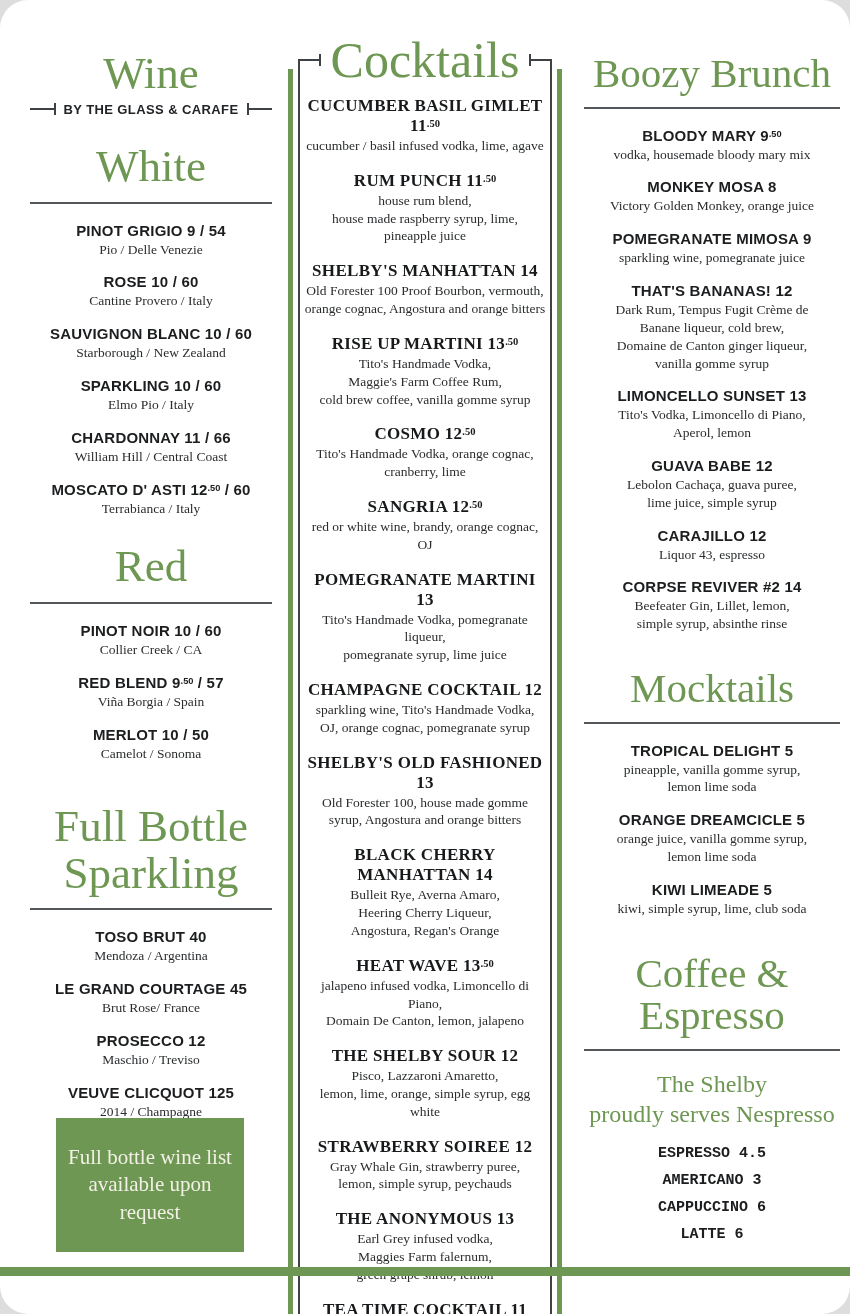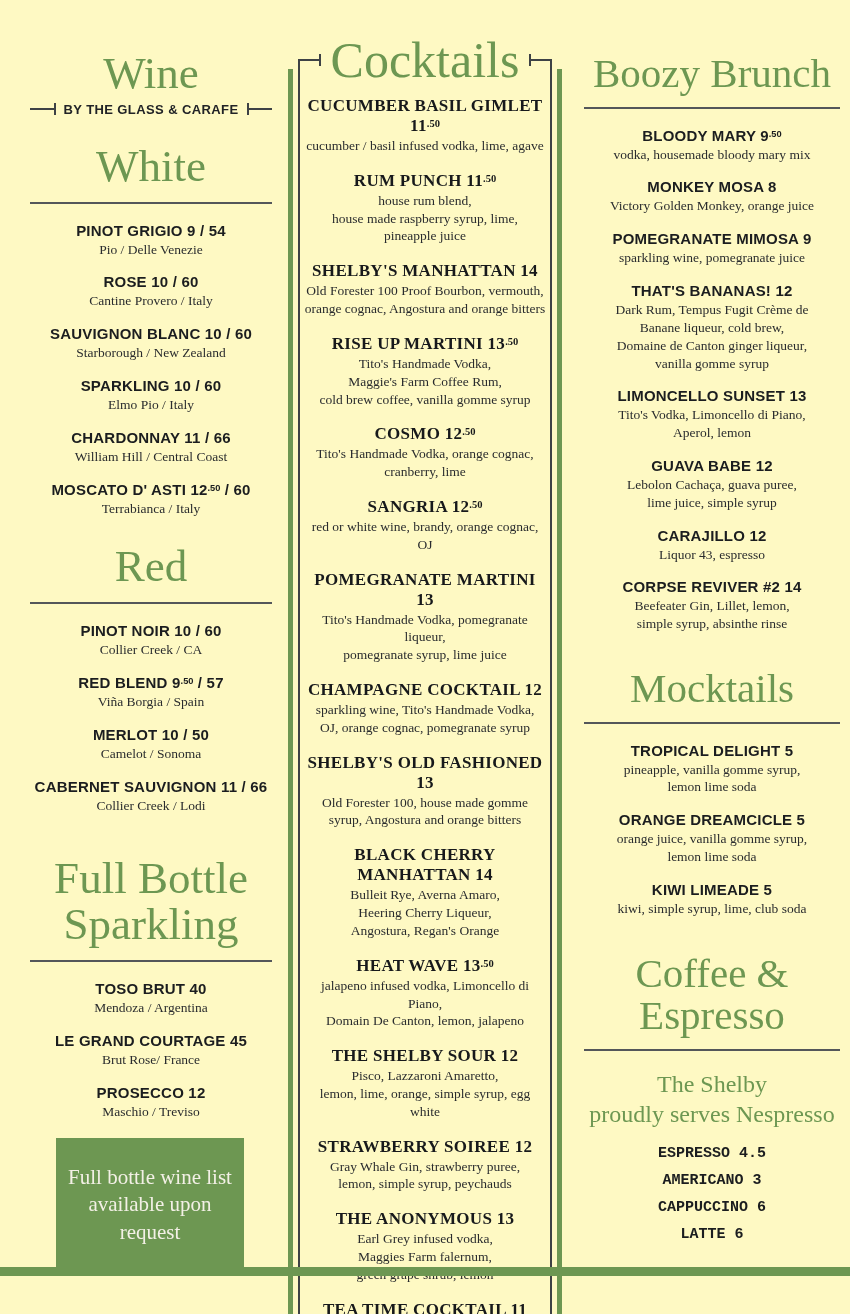--- a/index.html
+++ b/index.html
@@ -1,19 +1,19 @@
 <!DOCTYPE html>
 <html><head>
 <meta charset="utf-8">
 <style>
   html,body{margin:0;padding:0;background:#ddd;}
   #page{
     position:relative;width:850px;height:1314px;margin:0 auto;
-    background:#fef9c3;overflow:hidden;
-    font-family:"Liberation Serif",serif;color:#212326;
+    background:#ffffff;overflow:hidden;
+    font-family:"Liberation Serif",serif;color:#212326;border-radius:28px;
   }
   .green{color:#6D9752;}
   .col{position:absolute;text-align:center;}
   .col-left{left:30px;top:50px;width:242px;}
   .col-mid{left:298px;top:60px;width:254px;}
   .col-right{left:584px;top:52px;width:256px;}
 
   .big-head{font-family:"Liberation Serif",serif;font-weight:400;font-size:45px;line-height:1.04;white-space:pre-line;}
   .big-head.smaller{font-size:41px;}
   .rule{height:2px;background:#54575A;margin:12px 0 18px 0;}
@@ -35,21 +35,21 @@
   .cbox::before{left:-12px;} .cbox::after{right:-12px;}
   .cbox-top{position:absolute;left:-2px;right:-2px;top:-29px;height:58px;display:flex;align-items:center;z-index:2;}
   .cbox-title{font-family:"Liberation Serif",serif;font-size:50px;line-height:1;margin:0 10px;white-space:nowrap;}
 
   .c-item{margin-bottom:16px;}
   .cname{font-family:"Liberation Serif",serif;font-weight:700;font-size:17px;letter-spacing:.3px;color:#17191B;}
   .c-item .idesc{margin-top:1px;}
 
   .note-box{position:absolute;left:56px;top:1118px;width:166px;padding:26px 11px;
             background:#6D9752;color:#F3F0E6;font-size:21px;line-height:1.3;
-            text-align:center;white-space:pre-line;margin-top:20px;}
+            text-align:center;white-space:pre-line;}
   .coffee-note{font-size:24px;line-height:1.25;margin-top:18px;white-space:pre-line;}
   .coffee-list{margin-top:16px;}
   .coffee-item{font-family:Liberation Mono, monospace;font-weight:700;font-size:15px;margin-bottom:10px;color:#1B1D1F;}
   .bottom-bar{position:absolute;left:0;top:1267px;width:850px;height:9px;background:#6D9752;}
   .mt8{margin-top:8px;} .mt26{margin-top:26px;} .mt34{margin-top:34px;} .mt40{margin-top:40px;}
 </style>
 </head>
 <body>
 
 <div id="page">
@@ -100,24 +100,20 @@
       <div class="idesc">Collier Creek / CA</div>
     </div>
     <div class="item">
       <div class="iname"><span>RED BLEND 9</span><span class="sup">.50</span><span> / 57</span></div>
       <div class="idesc">Viña Borgia / Spain</div>
     </div>
     <div class="item">
       <div class="iname"><span>MERLOT 10 / 50</span></div>
       <div class="idesc">Camelot / Sonoma</div>
     </div>
-    <div class="item">
-      <div class="iname"><span>CABERNET SAUVIGNON 11 / 66</span></div>
-      <div class="idesc">Collier Creek / Lodi</div>
-    </div>
 
     <div class="big-head green mt40">Full Bottle
 Sparkling</div>
     <div class="rule"></div>
 
     <div class="item">
       <div class="iname"><span>TOSO BRUT 40</span></div>
       <div class="idesc">Mendoza / Argentina</div>
     </div>
     <div class="item mt8">

